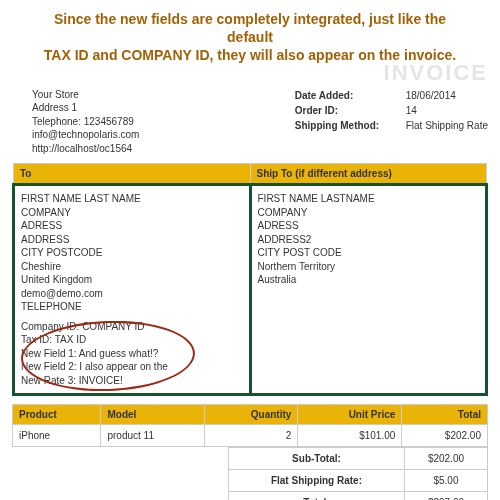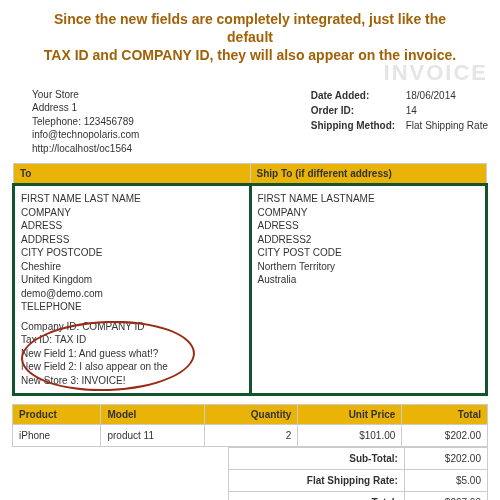--- a/index.html
+++ b/index.html
@@ -36,21 +36,21 @@
   .inv-word {
     position: absolute;
     right: 0; top: -28px;
     color: #e5e5e5;
     font-size: 22px;
     font-weight: bold;
     letter-spacing: 2px;
     z-index: -1;
   }
   .meta-block { text-align: left; line-height: 1.5; }
-  .meta-block .row { display: flex; }
+  .meta-block .row { display: flex; gap: 16px; }
   .meta-block .lbl { width: 95px; font-weight: bold; }
   .addr-table, .prod-table, .totals-table {
     width: 100%;
     border-collapse: collapse;
     margin-top: 8px;
   }
   .addr-table th, .prod-table th {
     background: #eab308;
     text-align: left;
     font-weight: bold;
@@ -69,21 +69,21 @@
   .prod-table td {
     border: 1px solid #ccc;
     padding: 5px 6px;
   }
   .prod-table th.r, .prod-table td.r { text-align: right; }
   .totals-wrap { display: flex; justify-content: flex-end; }
   .totals-table { width: 260px; margin-top: 0; }
   .totals-table td {
     border: 1px solid #ccc;
     padding: 5px 6px;
-    text-align: right;
+    text-align: center;
   }
   .totals-table td.lab { font-weight: bold; }
   .ellipse {
     position: absolute;
     left: 6px;
     bottom: 2px;
     width: 170px;
     height: 66px;
     border: 2px solid #9a2b17;
     border-radius: 50%;
@@ -140,21 +140,21 @@
         <div>CITY POSTCODE</div>
         <div>Cheshire</div>
         <div>United Kingdom</div>
         <div>demo@demo.com</div>
         <div>TELEPHONE</div>
         <div style="height:6px"></div>
         <div>Company ID: COMPANY ID</div>
         <div>Tax ID: TAX ID</div>
         <div>New Field 1: And guess what!?</div>
         <div>New Field 2: I also appear on the</div>
-        <div>New Store 3: INVOICE!</div>
+        <div>New Rate 3: INVOICE!</div>
         <div class="ellipse"></div>
       </td>
       <td>
         <div>FIRST NAME LASTNAME</div>
         <div>COMPANY</div>
         <div>ADRESS</div>
         <div>ADDRESS2</div>
         <div>CITY POST CODE</div>
         <div>Northern Territory</div>
         <div>Australia</div>

